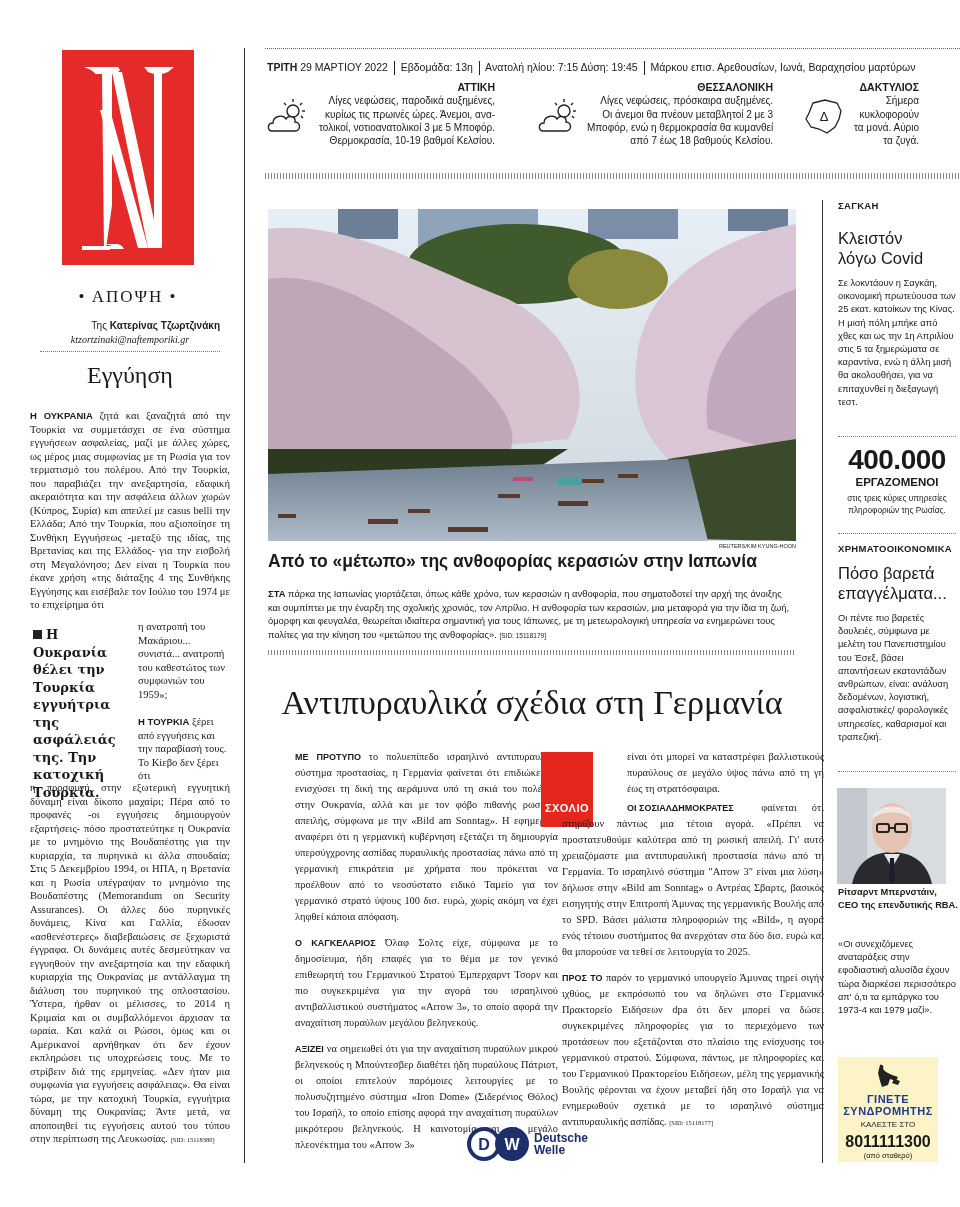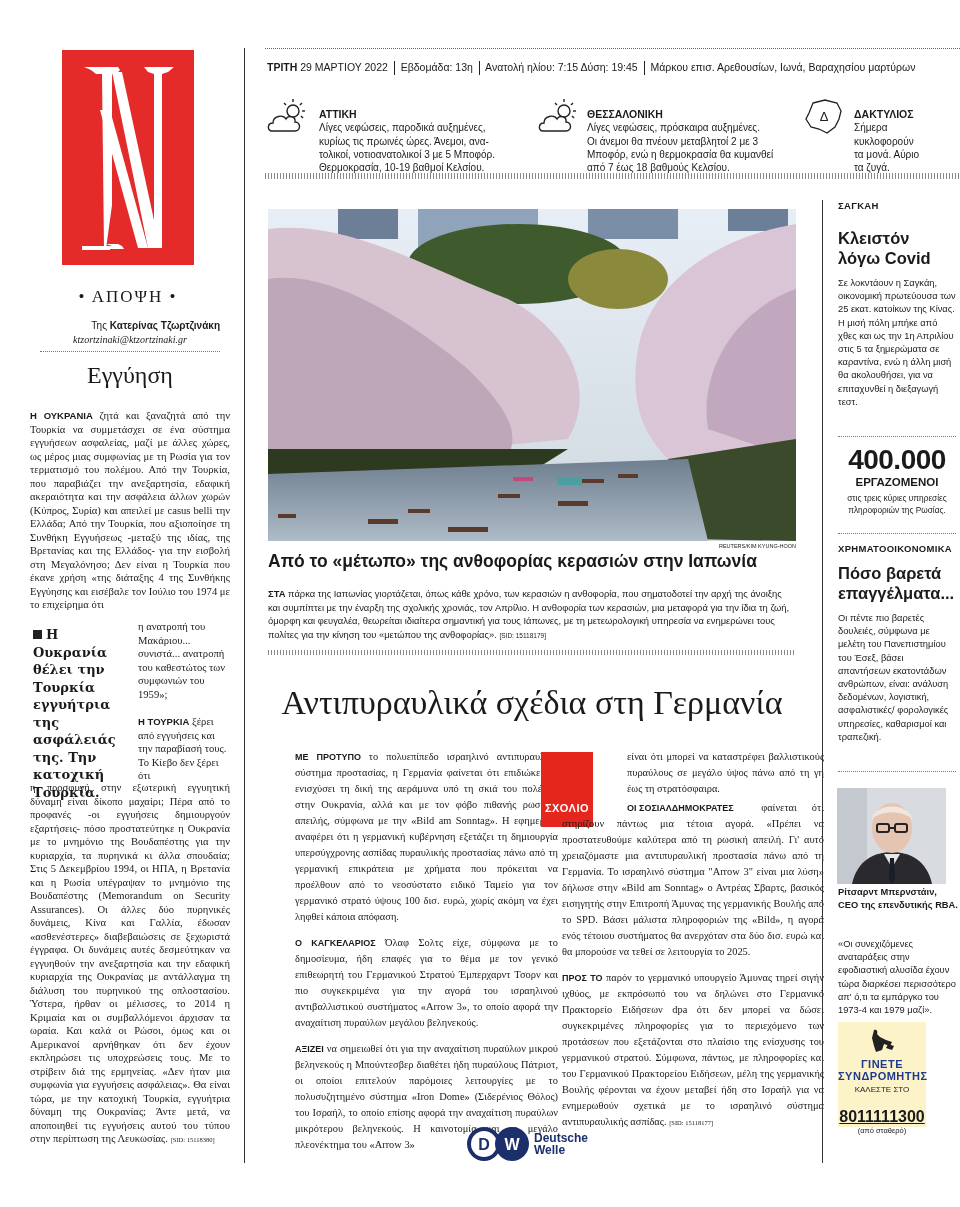--- a/index.html
+++ b/index.html
@@ -19,21 +19,21 @@
   .lead-caps { font-family: "Liberation Sans", sans-serif; font-weight: bold; font-size: 9.5px; }
   #pull-quote { position: absolute; left: 33px; top: 626px; width: 100px; font-size: 13px; line-height: 17.5px; font-weight: bold; font-family: "DejaVu Serif", serif; }
   #pull-quote .sq { display: inline-block; width: 9px; height: 9px; background: #222; margin-right: 4px; }
   #left-sep { position: absolute; left: 244px; top: 48px; width: 1px; height: 1115px; background: #333; }
 
   
   #top-dots { position: absolute; left: 265px; top: 48px; width: 695px; border-top: 1.5px dotted #666; }
   #dateline { position: absolute; left: 267px; top: 61px; font-family: "Liberation Sans", sans-serif; font-size: 10.5px; white-space: nowrap; }
   #dateline .sep { display: inline-block; width: 1px; height: 14px; background: #222; vertical-align: middle; margin: 0 3px; }
   #dateline .b { font-weight: bold; }
-  .weather { position: absolute; top: 108px; font-family: "Liberation Sans", sans-serif; font-size: 10px; line-height: 13.3px; }
+  .weather { position: absolute; top: 81px; font-family: "Liberation Sans", sans-serif; font-size: 10px; line-height: 13.3px; text-align: right; }
   .weather .wt { font-weight: bold; font-size: 10.5px; }
   .weather-icon { position: absolute; top: 97px; }
   #header-rule { position: absolute; left: 265px; top: 173px; width: 695px; height: 6px; background: repeating-linear-gradient(90deg, #888 0 1px, #fff 1px 3px); }
 
   
   #photo { position: absolute; left: 268px; top: 209px; width: 528px; height: 332px; overflow: hidden; }
   #photo-credit { position: absolute; left: 600px; top: 543px; width: 196px; text-align: right; font-family: "Liberation Sans", sans-serif; font-size: 5.5px; }
   #photo-headline { position: absolute; left: 268px; top: 551px; font-family: "Liberation Sans", sans-serif; font-weight: bold; font-size: 17.5px; white-space: nowrap; }
   #photo-text { position: absolute; left: 268px; top: 587px; width: 528px; font-family: "Liberation Sans", sans-serif; font-size: 9.4px; line-height: 13.5px; }
   #photo-text .lc { font-weight: bold; }
@@ -45,33 +45,33 @@
   .col { position: absolute; width: 263px; font-family: "Liberation Serif", serif; font-size: 10.4px; line-height: 16px; text-align: justify; margin-left: 27px; }
   .col p { margin-bottom: 10px; }
   .col .lc { font-family: "Liberation Sans", sans-serif; font-weight: bold; font-size: 9px; }
   #comment-badge { position: absolute; left: 541px; top: 752px; width: 52px; height: 75px; background: #e4261c; color: #fff; font-family: "Liberation Sans", sans-serif; font-weight: bold; font-size: 11px; display: flex; align-items: flex-end; justify-content: center; padding-bottom: 13px; letter-spacing: 0.5px; }
   #dw-logo { position: absolute; left: 466px; top: 1126px; display: flex; align-items: center; }
   #dw-logo .words { margin-left: 4px; font-family: "Liberation Sans", sans-serif; font-weight: bold; color: #1d2f6b; font-size: 12px; line-height: 12px; }
 
   
   #right-sep { position: absolute; left: 822px; top: 200px; width: 1px; height: 963px; background: #333; }
   .kicker { position: absolute; left: 838px; font-family: "Liberation Sans", sans-serif; font-weight: bold; font-size: 9.5px; letter-spacing: 0.3px; }
-  .r-head { position: absolute; left: 838px; width: 120px; font-family: "Liberation Sans", sans-serif; font-size: 16.5px; line-height: 20px; font-weight: bold; }
+  .r-head { position: absolute; left: 838px; width: 120px; font-family: "Liberation Sans", sans-serif; font-size: 16.5px; line-height: 20px; }
   .r-text { position: absolute; left: 838px; width: 118px; font-family: "Liberation Sans", sans-serif; font-size: 9.3px; line-height: 13.2px; }
   .r-dots { position: absolute; left: 838px; width: 118px; border-top: 1px dotted #777; }
   #big-number { position: absolute; left: 838px; top: 444px; width: 118px; text-align: center; font-family: "Liberation Sans", sans-serif; font-weight: bold; font-size: 28px; letter-spacing: -0.5px; }
   #big-label { position: absolute; left: 838px; top: 476px; width: 118px; text-align: center; font-family: "Liberation Sans", sans-serif; font-weight: bold; font-size: 11.5px; }
   #big-sub { position: absolute; left: 838px; top: 493px; width: 118px; text-align: center; font-family: "Liberation Sans", sans-serif; font-size: 8.3px; line-height: 11.5px; }
   #portrait { position: absolute; left: 837px; top: 788px; width: 109px; height: 96px; overflow: hidden; }
   #portrait-caption { position: absolute; left: 838px; top: 886px; width: 120px; font-family: "Liberation Sans", sans-serif; font-weight: bold; font-size: 9.3px; line-height: 13px; }
   #quote { position: absolute; left: 838px; top: 938px; width: 118px; font-family: "Liberation Sans", sans-serif; font-size: 9.3px; line-height: 13.2px; }
-  #sub-box { position: absolute; left: 838px; top: 1022px; width: 88px; height: 105px; background: #fdf3c9; text-align: center; font-family: "Liberation Sans", sans-serif; }
+  #sub-box { position: absolute; left: 838px; top: 1057px; width: 100px; height: 105px; background: #fdf3c9; text-align: center; font-family: "Liberation Sans", sans-serif; }
   #sub-box .t1 { color: #1d3a8f; font-weight: bold; font-size: 11px; line-height: 12px; letter-spacing: 0.5px; }
   #sub-box .t2 { font-size: 8px; margin-top: 3px; }
-  #sub-box .t3 { font-weight: bold; font-size: 16px; margin-top: 14px; text-decoration: underline; }
+  #sub-box .t3 { font-weight: bold; font-size: 16px; margin-top: 4px; }
   #sub-box .t4 { font-size: 7.5px; }
 </style>
 </head>
 <body>
 
 <div id="logo">
   <svg viewBox="0 0 132 215" preserveAspectRatio="none">
     <rect width="132" height="215" fill="#e52a2a"></rect>
     <polygon points="22,17 56,17 58,20 54,24 50,24 50,155 44,199 42,199 40,24 34,24 29,20" fill="#fff"></polygon>
     <polygon points="28,199 62,199 60,196 56,194 44,194 50,196" fill="#fff"></polygon>
@@ -79,21 +79,21 @@
     <polygon points="44,40 48,40 86,198 80,198" fill="#fff" opacity="0.0"></polygon>
     <polygon points="82,17 112,17 106,22 100,24 100,198 92,198 92,24 86,22" fill="#fff"></polygon>
     <polygon points="38,60 48,60 86,198 76,198" fill="#fff"></polygon>
     <polygon points="20,196 48,196 48,200 20,200" fill="#fff"></polygon>
   </svg>
 </div>
 <div id="section-label">• ΑΠΟΨΗ •</div>
 <div id="byline">
   <span>Της </span><span class="name">Κατερίνας Τζωρτζινάκη</span>
 </div>
-<div id="byline-email">ktzortzinaki@ktzortzinaki.gr</div>
+<div id="byline-email">ktzortzinaki@naftemporiki.gr</div>
 <div id="byline-rule"></div>
 <div id="op-title">Εγγύηση</div>
 
 <div class="left-text" style="top:401px;margin-top:8px;">
   <span class="lead-caps">Η ΟΥΚΡΑΝΙΑ</span><span> ζητά και ξαναζητά από την Τουρκία να συμμετάσχει σε ένα σύστημα εγγυήσεων ασφαλείας, μαζί με άλλες χώρες, ως μέρος μιας συμφωνίας με τη Ρωσία για τον τερματισμό του πολέμου. Από την Τουρκία, που παραβιάζει την ανεξαρτησία, εδαφική ακεραιότητα και την ασφάλεια άλλων χωρών (Κύπρος, Συρία) και απειλεί με casus belli την Ελλάδα; Από την Τουρκία, που αξιοποίησε τη Συνθήκη Εγγυήσεως -μεταξύ της ιδίας, της Βρετανίας και της Ελλάδος- για την εισβολή στη Μεγαλόνησο; Δεν είναι η Τουρκία που έκανε χρήση «της διάταξης 4 της Συνθήκης Εγγύησης και εισέβαλε τον Ιούλιο του 1974 με το επιχείρημα ότι</span>
 </div>
 
 <div id="pull-quote">
   <span class="sq"></span><span>Η Ουκρανία θέλει την Τουρκία εγγυήτρια της ασφάλειάς της. Την κατοχική Τουρκία.</span>
 </div>

